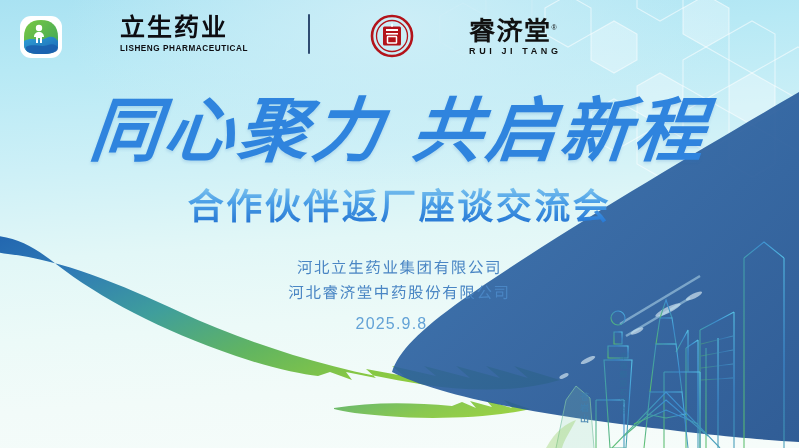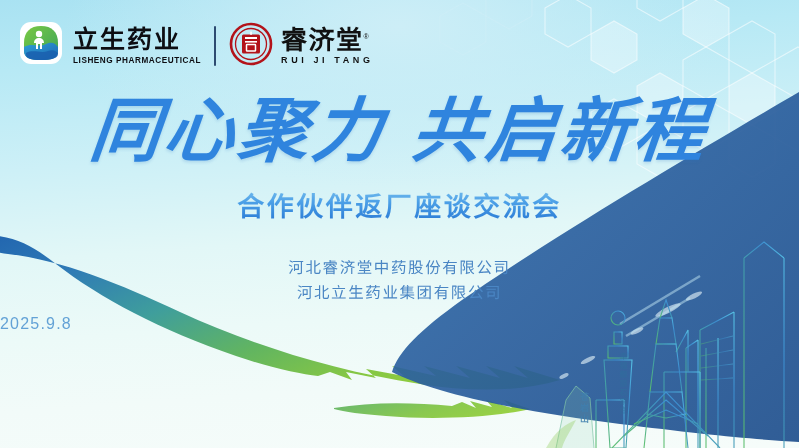--- a/index.html
+++ b/index.html
@@ -19,21 +19,21 @@
   
   .hexlayer{position:absolute;inset:0;pointer-events:none;}
   .hexlayer svg{position:absolute;}
 
   
   .brush{position:absolute;left:0;top:0;width:799px;height:448px;pointer-events:none;}
 
   
   .logo-bar{
     position:absolute;left:18px;top:14px;
-    display:flex;align-items:flex-end;height:52px;
+    display:flex;align-items:flex-start;height:52px;gap:47px;
   }
   .logo-mark{
     width:46px;height:46px;flex:0 0 46px;margin-right:9px;
     position:relative;
   }
   .ls-text{display:flex;flex-direction:column;justify-content:center;}
   .ls-cn{
     font-size:25px;line-height:26px;font-weight:700;color:#0d0d12;
     letter-spacing:2px;font-family:"Liberation Sans","DejaVu Sans",sans-serif;
   }
@@ -66,37 +66,37 @@
     letter-spacing:4px;
     transform:skewX(-6deg);
     text-shadow:0 2px 3px rgba(40,110,190,.18);
     white-space:nowrap;
   }
   .title-main .gap{display:inline-block;width:26px;}
 
   
   .title-sub{
     position:absolute;left:0;right:0;top:186px;text-align:center;
-    font-size:27px;line-height:42px;font-weight:700;letter-spacing:2.5px;
+    font-size:36px;line-height:42px;font-weight:700;letter-spacing:2.5px;
     background:linear-gradient(180deg,#7ec4ef 0%,#4a9ee6 40%,#1f6fd0 100%);
     -webkit-background-clip:text;background-clip:text;color:transparent;
     -webkit-text-fill-color:transparent;
     white-space:nowrap;
   }
 
   
   .orgs{
     position:absolute;left:0;right:0;top:255px;text-align:center;
     color:#4a86c4;font-size:15.5px;line-height:25px;letter-spacing:1.6px;font-weight:500;
   }
   .orgs div{white-space:nowrap;}
 
   
   .date{
-    position:absolute;left:0;right:16px;top:313px;
+    position:absolute;left:0;right:16px;top:313px;text-align:center;
     color:#63a2d6;font-size:16px;line-height:22px;letter-spacing:1.2px;font-weight:500;
   }
   .vlabel{
     position:absolute;color:#5aa0cf;font-size:9px;line-height:12px;
     writing-mode:vertical-rl;letter-spacing:2px;font-weight:600;
   }
   .vlabel.mount{left:578px;top:392px;color:#3f7fae;opacity:.85;}
   .vlabel.tower{left:616px;top:352px;color:#2f6f9d;opacity:.55;font-size:7.5px;letter-spacing:1.5px;}
 </style>
 </head>
@@ -362,22 +362,22 @@
     </div>
   </div>
 
   <div class="title-main">
     <span>同心聚力</span><span class="gap"></span><span>共启新程</span>
   </div>
 
   <div class="title-sub">合作伙伴返厂座谈交流会</div>
 
   <div class="orgs">
+    <div>河北立生药业集团有限公司</div>
     <div>河北睿济堂中药股份有限公司</div>
-    <div>河北立生药业集团有限公司</div>
   </div>
 
   <div class="date">2025.9.8</div>
 
   <div class="vlabel mount">苍岩山</div>
   <div class="vlabel tower">幸福靓丽石家庄</div>
 
 </div>
 
 </body></html>

